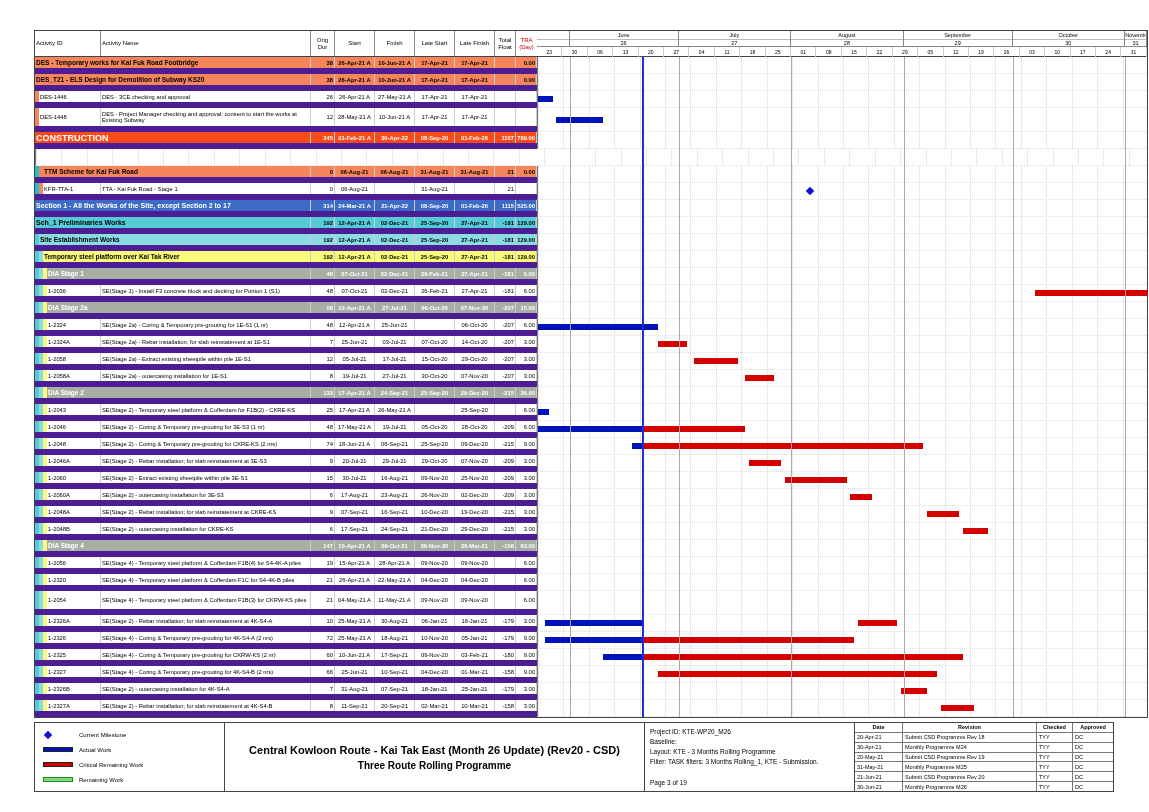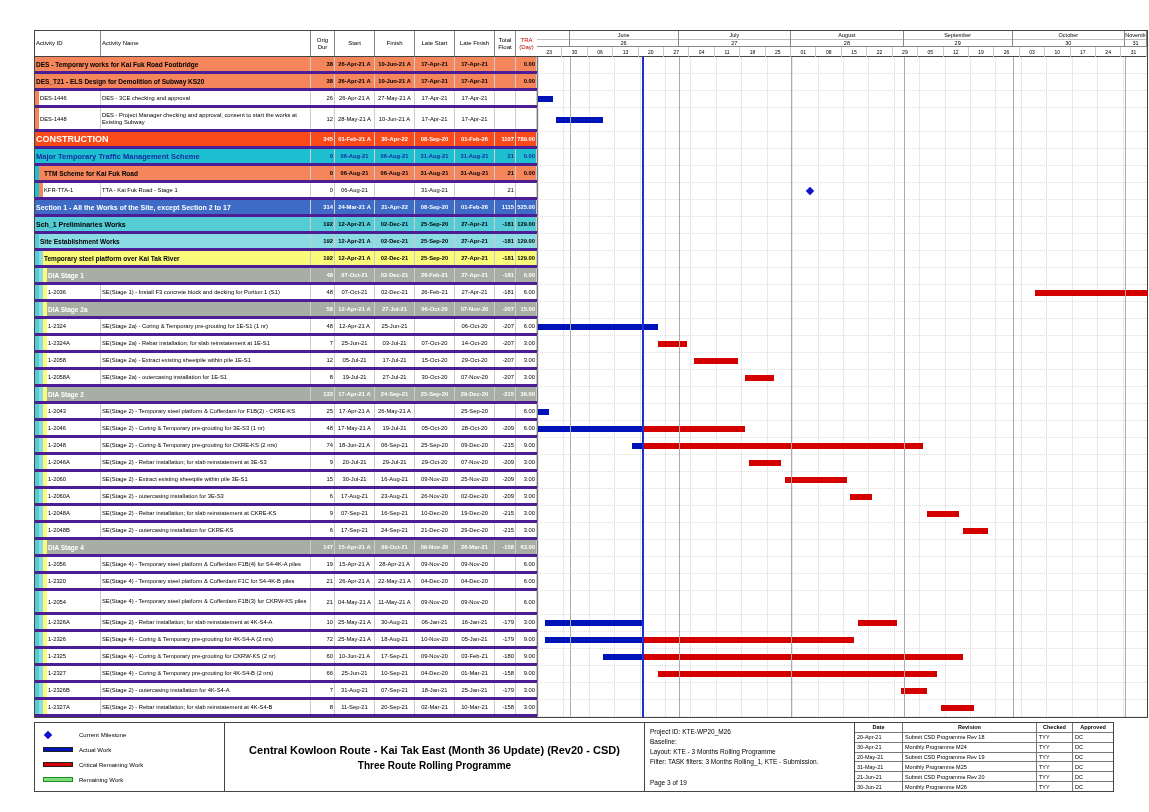--- a/index.html
+++ b/index.html
@@ -24,21 +24,21 @@
   .mcell { border-right:1px solid #888; overflow:hidden; display:flex; flex-direction:column; }
   .mlabel { font-size:5.5px; text-align:center; height:8px; line-height:8px; white-space:nowrap; overflow:hidden; }
   .mnum { font-size:5.5px; text-align:center; border-top:1px solid #bbb; flex:1; line-height:6px; }
   .wrow { display:flex; height:11px; border-top:1px solid #888; }
   .wcell { border-right:1px solid #ccc; font-size:5px; text-align:center; line-height:10px; overflow:hidden; }
 
   
   #rows { position:relative; }
   .row { display:flex; height:17px; }
   .row.tall { height:24px; }
-  .left { display:flex; width:502px; border-bottom:3px solid #4c1d95; }
+  .left { display:flex; width:502px; border-bottom:6px solid #4c1d95; }
   .stripe { width:4px; height:100%; flex:none; }
   .tcell { border-right:1px solid #ccc; font-size:5.8px; display:flex; align-items:center; overflow:hidden; padding:0 1px; white-space:nowrap; }
   .cnum { justify-content:flex-end; }
   .cdate { justify-content:center; }
   .cname { }
   .gname { font-weight:bold; font-size:6.5px; }
   .tall .cname, .tall .gname { white-space:normal; line-height:1.05; }
   .grp .tcell { font-weight:bold; }
 
   .g-orange .left { background:#F5855B; }
@@ -234,30 +234,20 @@
           <div class="tcell cdate" style="width: 40px;">01-Feb-21 A</div>
           <div class="tcell cdate" style="width: 40px;">30-Apr-22</div>
           <div class="tcell cdate" style="width: 40px;">08-Sep-20</div>
           <div class="tcell cdate" style="width: 40px;">01-Feb-26</div>
           <div class="tcell cnum" style="width: 21px;">1107</div>
           <div class="tcell cnum" style="width: 21px;">789.00</div>
         </div>
         <div class="gcell"></div>
       </div>
       <div class="row g-teal grp">
-        <div class="left">
-          <div class="tcell gname" style="width: 276px;">Major Temporary Traffic Management Scheme</div>
-          <div class="tcell cnum" style="width: 24px;">0</div>
-          <div class="tcell cdate" style="width: 40px;">06-Aug-21</div>
-          <div class="tcell cdate" style="width: 40px;">06-Aug-21</div>
-          <div class="tcell cdate" style="width: 40px;">31-Aug-21</div>
-          <div class="tcell cdate" style="width: 40px;">31-Aug-21</div>
-          <div class="tcell cnum" style="width: 21px;">21</div>
-          <div class="tcell cnum" style="width: 21px;">0.00</div>
-        </div>
         <div class="gcell"></div>
       </div>
       <div class="row g-orange grp">
         <div class="left">
           <div class="stripe" style="background: rgb(31, 191, 210);"></div>
           <div class="stripe" style="background: rgb(245, 133, 91);"></div>
           <div class="tcell gname" style="width: 268px;">TTM Scheme for Kai Fuk Road</div>
           <div class="tcell cnum" style="width: 24px;">0</div>
           <div class="tcell cdate" style="width: 40px;">06-Aug-21</div>
           <div class="tcell cdate" style="width: 40px;">06-Aug-21</div>
@@ -855,21 +845,21 @@
         <div>Critical Remaining Work</div>
       </div>
       <div class="litem">
         <div class="lglyph">
           <div class="lbar lb-remaining"></div>
         </div>
         <div>Remaining Work</div>
       </div>
     </div>
   <div id="titlebox" class="fbox">
-    <div class="t1">Central Kowloon Route - Kai Tak East (Month 36 Update) (Rev20 - CSD)</div>
+    <div class="t1">Central Kowloon Route - Kai Tak East (Month 26 Update) (Rev20 - CSD)</div>
     <div class="t2">Three Route Rolling Programme</div>
   </div>
   <div id="infobox" class="fbox">
     <div>Project ID: KTE-WP20_M26</div>
     <div>Baseline:</div>
     <div>Layout: KTE - 3 Months Rolling Programme</div>
     <div>Filter: TASK filters: 3 Months Rolling_1, KTE - Submission.</div>
     <div class="pageno">Page 3 of 19</div>
   </div>
   <div id="revbox">

